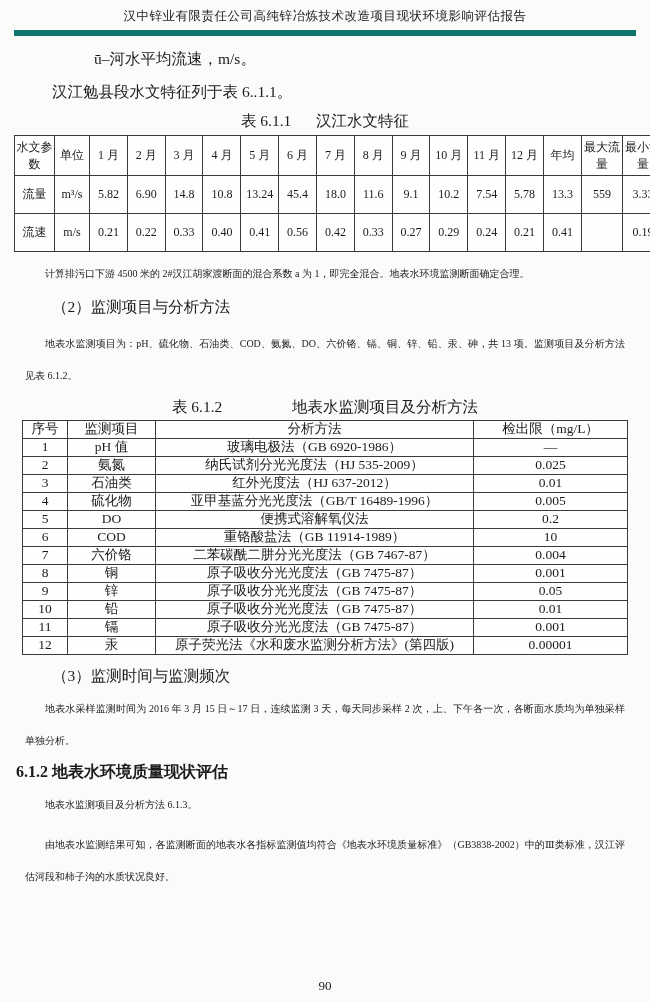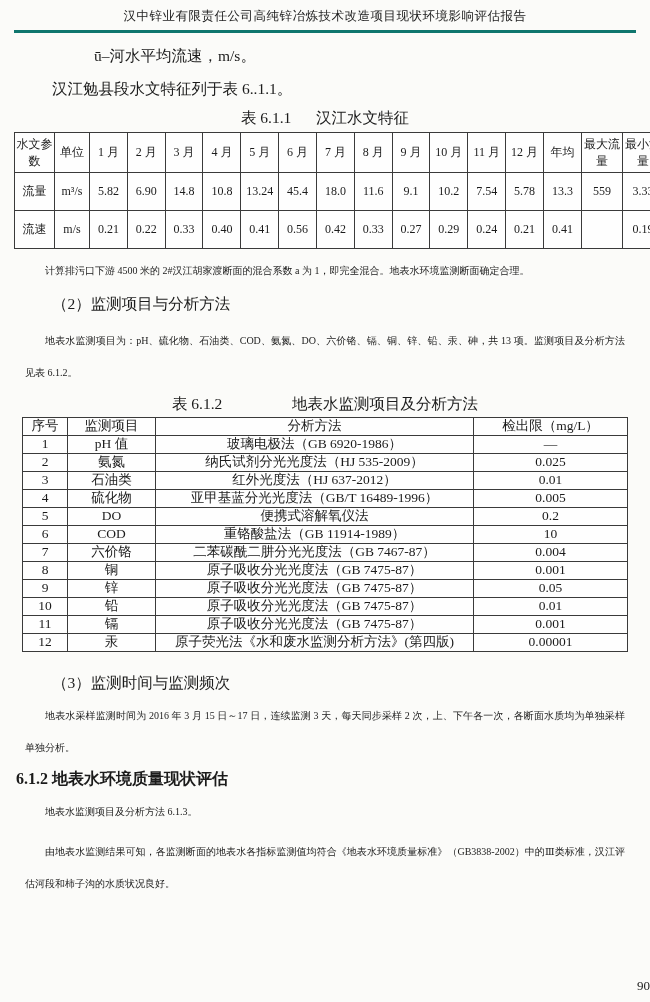--- a/index.html
+++ b/index.html
@@ -16,21 +16,21 @@
     width:650px;height:1002px;
     padding:0 14px;
     position:relative;
   }
   
   .doc-header{
     text-align:center;
     font-size:12.5px;
     letter-spacing:.5px;
     padding:8px 0 5px 0;
-    border-bottom:3px solid #0f766e;
+    border-bottom:6px solid #0f766e;
     color:#222;
   }
   
   .line{
     font-size:15.5px;
     line-height:22px;
     padding:0 7px;
   }
   .para{
     font-size:10px;
@@ -42,21 +42,21 @@
   }
   .formula-note{margin:12px 0 0 0;padding-left:80px;}
   .intro-line{margin:11px 0 0 0;text-indent:2em;}
   .caption{
     display:flex;justify-content:center;align-items:baseline;
     font-size:15.5px;line-height:22px;
   }
   .caption-1{margin-top:7px;gap:1.6em;}
   .caption-2{margin-top:0;gap:4.5em;}
   .sec-heading{margin:6px 0 0 0;text-indent:2em;font-size:15.5px;line-height:22px;}
-  .sec-heading-3{margin-top:20px;}
+  .sec-heading-3{margin-top:10px;}
   .bold-heading{
     margin:2px 0 0 0;padding:0 0 0 2px;
     font-weight:bold;font-size:16px;line-height:22px;
   }
   
   table{
     border-collapse:collapse;
     table-layout:fixed;
     background:#fefefe;
   }
@@ -76,21 +76,21 @@
   
   #p-mixing{margin-top:6px;}
   #p-items{margin-top:10px;}
   #p-time{margin-top:6px;}
   #p-results{margin-top:6px;}
   #p-conclusion{margin-top:8px;}
   
   .page-number{
     position:absolute;
     bottom:8px;left:0;right:0;
-    text-align:right;
+    text-align:center;
     font-size:13px;
   }
 </style>
 </head>
 <body>
 
 <div id="page">
 
   <div class="doc-header">
     <span>汉中锌业有限责任公司高纯锌冶炼技术改造项目现状环境影响评估报告</span>

